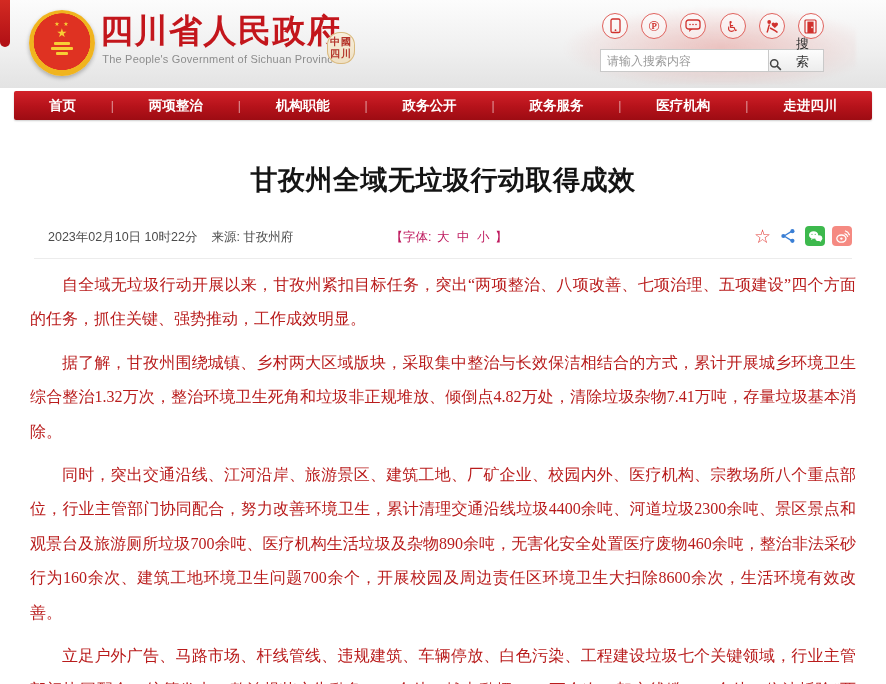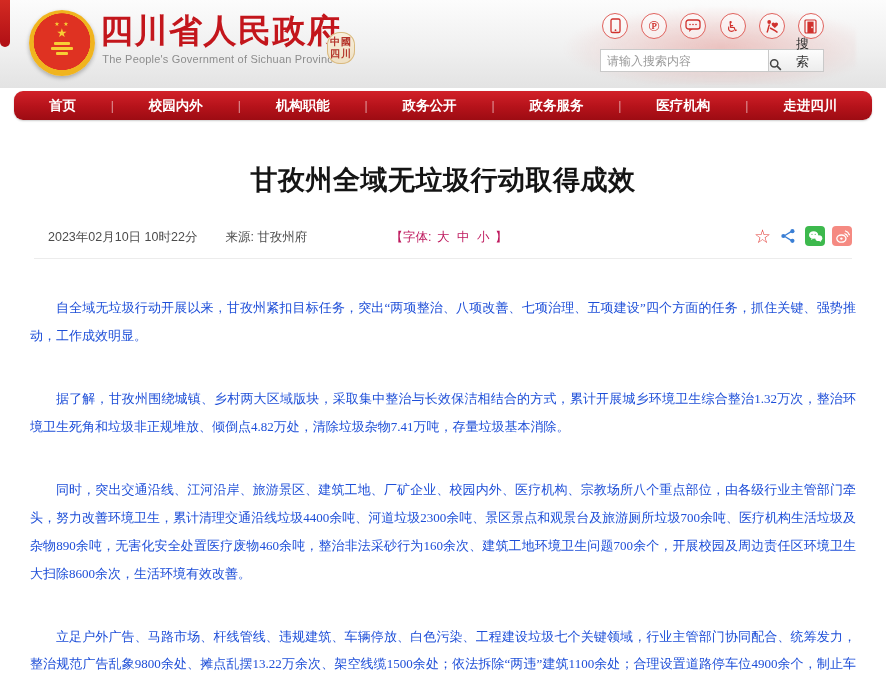--- a/index.html
+++ b/index.html
@@ -46,48 +46,48 @@
   .search-row { position:absolute; right:62px; top:49px; width:224px; height:23px; display:flex; z-index:2; }
   .search-input { flex:1; height:23px; border:1px solid #c9c9c9; background:#fff;
     font-size:12px; padding:4px 6px; color:#4d7c0f; outline:none; }
   .search-input::placeholder { color:#9a9a9a; }
   .search-btn { width:64px; height:23px; border:1px solid #c9c9c9; border-left:none;
     background:linear-gradient(#fdfdfd,#ededed); font-size:13px; color:#2b2b2b;
     display:flex; align-items:flex-end; justify-content:center; gap:3px; cursor:pointer;
     letter-spacing:3px; }
 
   
-  .nav { margin:3px 14px 0; height:29px; border-radius:9px;
+  .nav { margin:3px 14px 0; height:29px; border-radius:2px;
     background:linear-gradient(180deg,#d22129 0%,#b5121a 55%,#9d0c13 100%);
     display:flex; align-items:center; justify-content:space-evenly;
     color:#fff; font-size:13.5px; font-weight:bold; box-shadow:0 1px 2px rgba(0,0,0,.2); }
   .nav-item { cursor:pointer; white-space:nowrap; padding:0 4px; }
   .nav-sep { font-weight:normal; opacity:.55; font-size:12px; }
   .nav-sep::before { content:"|"; }
 
   
   .article { padding:0 30px; }
   .article-title { text-align:center; font-size:27px; font-weight:bold; color:#141414;
     margin-top:42px; letter-spacing:.5px; }
   .meta-row { position:relative; margin-top:28px; height:22px; font-size:12.5px; color:#4c4c4c;
     display:flex; align-items:center; }
-  .meta-left { display:flex; gap:28px; padding-left:18px;align-items:flex-end; }
+  .meta-left { display:flex; gap:14px; padding-left:18px;align-items:flex-end; }
   .meta-center { position:absolute; left:12px; right:0; text-align:center; color:#be185d; }
   .meta-center .fs-opt { cursor:pointer; padding:0 2px; }
   .meta-right { position:absolute; right:4px; top:0; display:flex; align-items:center; gap:7px; }
   .fav-star { color:#e23b36; font-size:19px; line-height:1; cursor:pointer; }
   .share-tile { width:20px; height:20px; border-radius:4px; display:flex; align-items:center;
     justify-content:center; cursor:pointer; }
   .tile-wechat { background:#3db94d; }
   .tile-weibo  { background:#f58a82; }
   .share-plain { width:20px; height:20px; display:flex; align-items:center; justify-content:center; cursor:pointer; }
 
   .divider { border-top:1px solid #ececec; margin:10px 4px 0; }
 
-  .article p { margin-top:35px; font-size:13px; line-height:2.15; color:#1d4ed8;
+  .article p { margin-top:9px; font-size:16px; line-height:2.15; color:#b91c1c;
     text-indent:2em; text-align:justify;
     font-family:"Liberation Serif","DejaVu Serif",serif; }
 </style>
 </head>
 <body>
 
 <div class="top-area">
   <div class="edge-tab"></div>
   <div class="watermark"></div>
 
@@ -155,21 +155,21 @@
           <line x1="8.2" y1="8.2" x2="12" y2="12" stroke="#444" stroke-width="1.7"></line>
         </svg>
       <span>搜 索</span>
     </button>
   </div>
 </div>
 
 <div class="nav">
   <span class="nav-item">首页</span>
   <span class="nav-sep"></span>
-  <span class="nav-item">校园内外</span>
+  <span class="nav-item">两项整治</span>
   <span class="nav-sep"></span>
   <span class="nav-item">机构职能</span>
   <span class="nav-sep"></span>
   <span class="nav-item">政务公开</span>
   <span class="nav-sep"></span>
   <span class="nav-item">政务服务</span>
   <span class="nav-sep"></span>
   <span class="nav-item">医疗机构</span>
   <span class="nav-sep"></span>
   <span class="nav-item">走进四川</span>
@@ -219,16 +219,16 @@
             <path d="M10 1.8 a7 7 0 0 1 4.6 4.4" fill="none" stroke="#fff" stroke-width="1.2"></path>
           </svg>
       </span>
     </div>
   </div>
 
   <div class="divider"></div>
 
   <p>自全域无垃圾行动开展以来，甘孜州紧扣目标任务，突出“两项整治、八项改善、七项治理、五项建设”四个方面的任务，抓住关键、强势推动，工作成效明显。</p>
   <p>据了解，甘孜州围绕城镇、乡村两大区域版块，采取集中整治与长效保洁相结合的方式，累计开展城乡环境卫生综合整治1.32万次，整治环境卫生死角和垃圾非正规堆放、倾倒点4.82万处，清除垃圾杂物7.41万吨，存量垃圾基本消除。</p>
-  <p>同时，突出交通沿线、江河沿岸、旅游景区、建筑工地、厂矿企业、校园内外、医疗机构、宗教场所八个重点部位，由各级行业主管部门牵头，努力改善环境卫生，累计清理交通沿线垃圾4400余吨、河道垃圾2300余吨、景区景点和观景台及旅游厕所垃圾700余吨、医疗机构生活垃圾及杂物890余吨，无害化安全处置医疗废物460余吨，整治非法采砂行为160余次、建筑工地环境卫生问题700余个，开展校园及周边责任区环境卫生大扫除8600余次，生活环境有效改善。</p>
+  <p>同时，突出交通沿线、江河沿岸、旅游景区、建筑工地、厂矿企业、校园内外、医疗机构、宗教场所八个重点部位，行业主管部门协同配合，努力改善环境卫生，累计清理交通沿线垃圾4400余吨、河道垃圾2300余吨、景区景点和观景台及旅游厕所垃圾700余吨、医疗机构生活垃圾及杂物890余吨，无害化安全处置医疗废物460余吨，整治非法采砂行为160余次、建筑工地环境卫生问题700余个，开展校园及周边责任区环境卫生大扫除8600余次，生活环境有效改善。</p>
   <p>立足户外广告、马路市场、杆线管线、违规建筑、车辆停放、白色污染、工程建设垃圾七个关键领域，行业主管部门协同配合、统筹发力，整治规范广告乱象9800余处、摊点乱摆13.22万余次、架空线缆1500余处；依法拆除“两违”建筑1100余处；合理设置道路停车位4900余个，制止车辆乱停乱放5.03万车次；查处违规制售不可降解塑料袋行为370余次、违规倾倒建筑垃圾200余起，市场秩序更加规范。</p>
 
 </div>
 
 </body></html>

